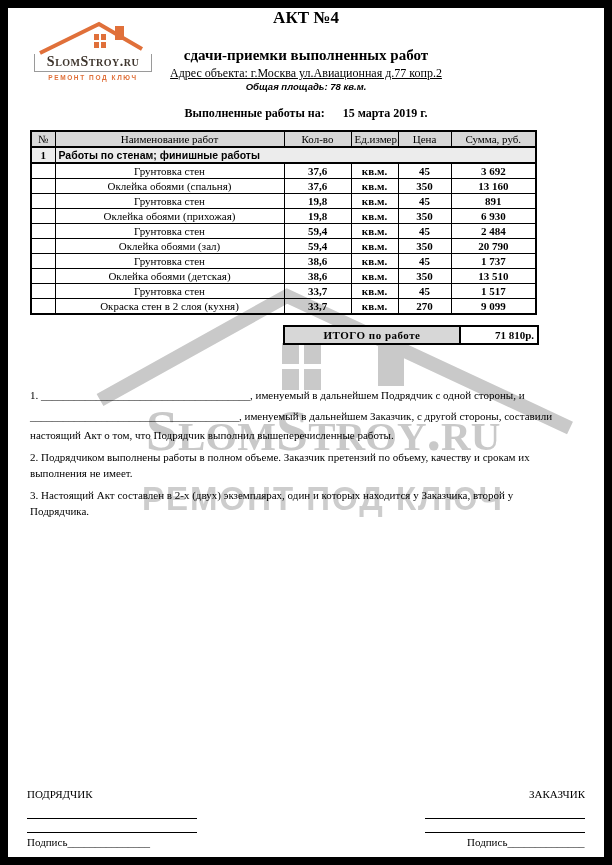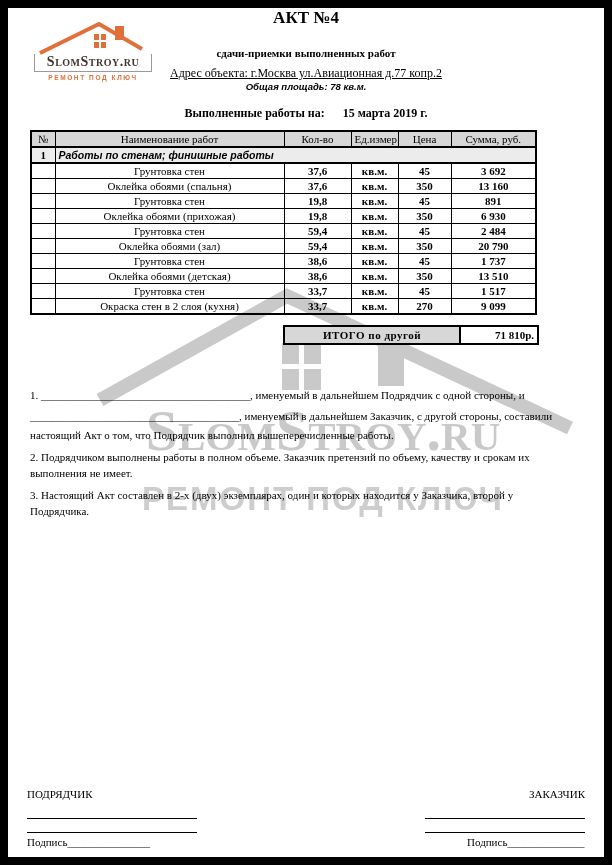--- a/index.html
+++ b/index.html
@@ -19,40 +19,40 @@
     padding-bottom:1px;margin-top:-2px;
   }
   .logo-tagline{
     font-family:"Liberation Sans",sans-serif;font-weight:bold;font-size:6.5px;
     color:#e0703a;text-align:center;letter-spacing:1.6px;margin-top:2px;white-space:nowrap;
   }
 
   
   .doc-header{position:absolute;left:0;top:0;width:596px;text-align:center;z-index:2;}
   .doc-title{position:absolute;left:0;width:100%;top:0;font-size:17px;font-weight:bold;}
-  .doc-subtitle{position:absolute;left:0;width:100%;top:39px;font-size:11px;font-weight:bold;}
+  .doc-subtitle{position:absolute;left:0;width:100%;top:39px;font-size:15px;font-weight:bold;}
   .doc-address{position:absolute;left:0;width:100%;top:58px;font-size:12px;text-decoration:underline;}
   .doc-area{position:absolute;left:0;width:100%;top:73px;font-size:9.5px;font-weight:bold;
             font-family:"Liberation Sans",sans-serif;font-style:italic;}
   .doc-works{position:absolute;left:0;width:100%;top:98px;font-size:12px;font-weight:bold;}
   .doc-works .works-label{margin-right:18px;}
 
   
   table.works{position:absolute;left:22px;top:122px;width:505px;border-collapse:collapse;
               table-layout:fixed;z-index:2;}
   table.works{border:2px solid #000;}
   table.works th,table.works td{
     border:1px solid #000;font-size:11px;line-height:13px;height:14px;
     padding:0 3px;overflow:hidden;white-space:nowrap;background:transparent;
   }
   table.works thead th{background:#d7d7d7;font-weight:normal;text-align:center;border-bottom:2px solid #000;}
   tr.section-row td{background:#ececec;border-bottom:2px solid #000;}
   tr.section-row td.sec-num{font-weight:bold;text-align:center;}
   tr.section-row td.sec-title{
-    font-family:"Liberation Sans",sans-serif;font-weight:bold;font-style:italic;font-size:10.5px;
+    font-family:"Liberation Sans",sans-serif;font-weight:bold;font-size:10.5px;
   }
   td.c0{text-align:center;}
   td.c1{text-align:center;}
   td.c2,td.c3,td.c4,td.c5{text-align:center;font-weight:bold;}
   td.c3{font-size:10px;}
 
   
   .total-row{position:absolute;left:275px;top:317px;width:252px;height:16px;display:flex;
              border:2px solid #000;background:#fff;z-index:2;}
   .total-label{width:174px;background:#d7d7d7;border-right:2px solid #000;
@@ -233,21 +233,21 @@
           <td class="c1">Окраска стен в 2 слоя (кухня)</td>
           <td class="c2">33,7</td>
           <td class="c3">кв.м.</td>
           <td class="c4">270</td>
           <td class="c5">9 099</td>
         </tr>
       </tbody>
   </table>
 
   <div class="total-row">
-    <div class="total-label">ИТОГО по другой</div>
+    <div class="total-label">ИТОГО по работе</div>
     <div class="total-value">71 810р.</div>
   </div>
 
   <div class="terms" id="terms">
       <div class="term-para">
         <div class="term-line blank">1.  ______________________________________, именуемый в дальнейшем Подрядчик с одной стороны, и</div>
         <div class="term-line blank">______________________________________, именуемый в дальнейшем Заказчик, с другой стороны, составили</div>
         <div class="term-line">настоящий Акт о том, что Подрядчик выполнил вышеперечисленные работы.</div>
       </div>
       <div class="term-para">

